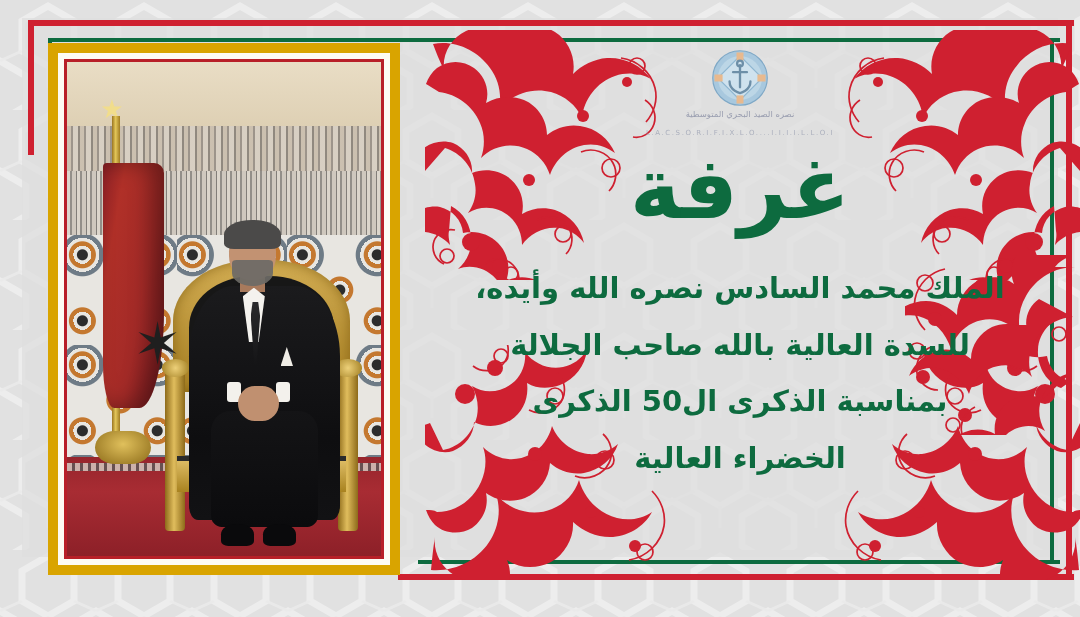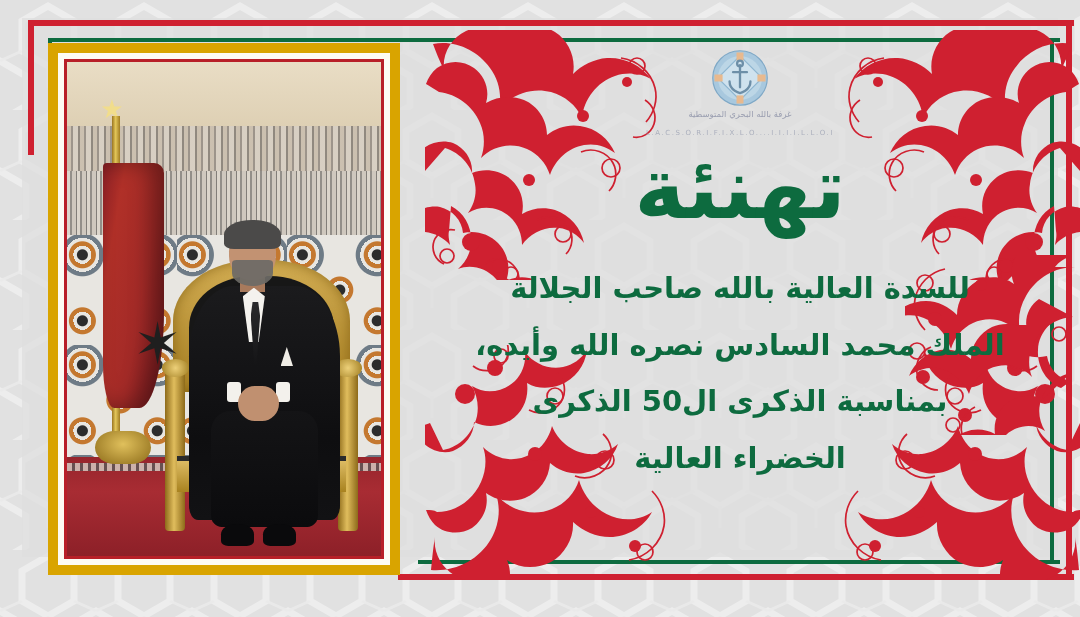--- a/index.html
+++ b/index.html
@@ -509,27 +509,27 @@
         <rect x="44" y="80" width="12" height="14" fill="#e8b98e"></rect>
         <rect x="6" y="44" width="14" height="12" fill="#e8b98e"></rect>
         <rect x="80" y="44" width="14" height="12" fill="#e8b98e"></rect>
         <g fill="none" stroke="#6d8fa8" stroke-width="4" stroke-linecap="round">
           <path d="M50 28 L50 66"></path>
           <path d="M38 40 L62 40"></path>
           <path d="M32 56 C32 72 50 76 50 76 C50 76 68 72 68 56"></path>
         </g>
         <circle cx="50" cy="25" r="5" fill="none" stroke="#6d8fa8" stroke-width="4"></circle>
       </svg>
-      <div class="logo-ar">غرفة بالله البحري المتوسطية</div>
+      <div class="logo-ar">نصره الصيد البحري المتوسطية</div>
       <div class="logo-fr">L.A.C.S.O.R.I.F.I.X.L.O....I.I.I.I.L.L.O.I</div>
     </div>
 
-    <div class="headline">تهنئة</div>
+    <div class="headline">غرفة</div>
 
     <div class="body-lines">
+      <div class="body-line">الملك محمد السادس نصره الله وأيده،</div>
       <div class="body-line">للسدة العالية بالله صاحب الجلالة</div>
-      <div class="body-line">الملك محمد السادس نصره الله وأيده،</div>
       <div class="body-line">بمناسبة الذكرى ال50 الذكرى</div>
       <div class="body-line">الخضراء العالية</div>
     </div>
 
   </div>
 </div>
 
 </body></html>

